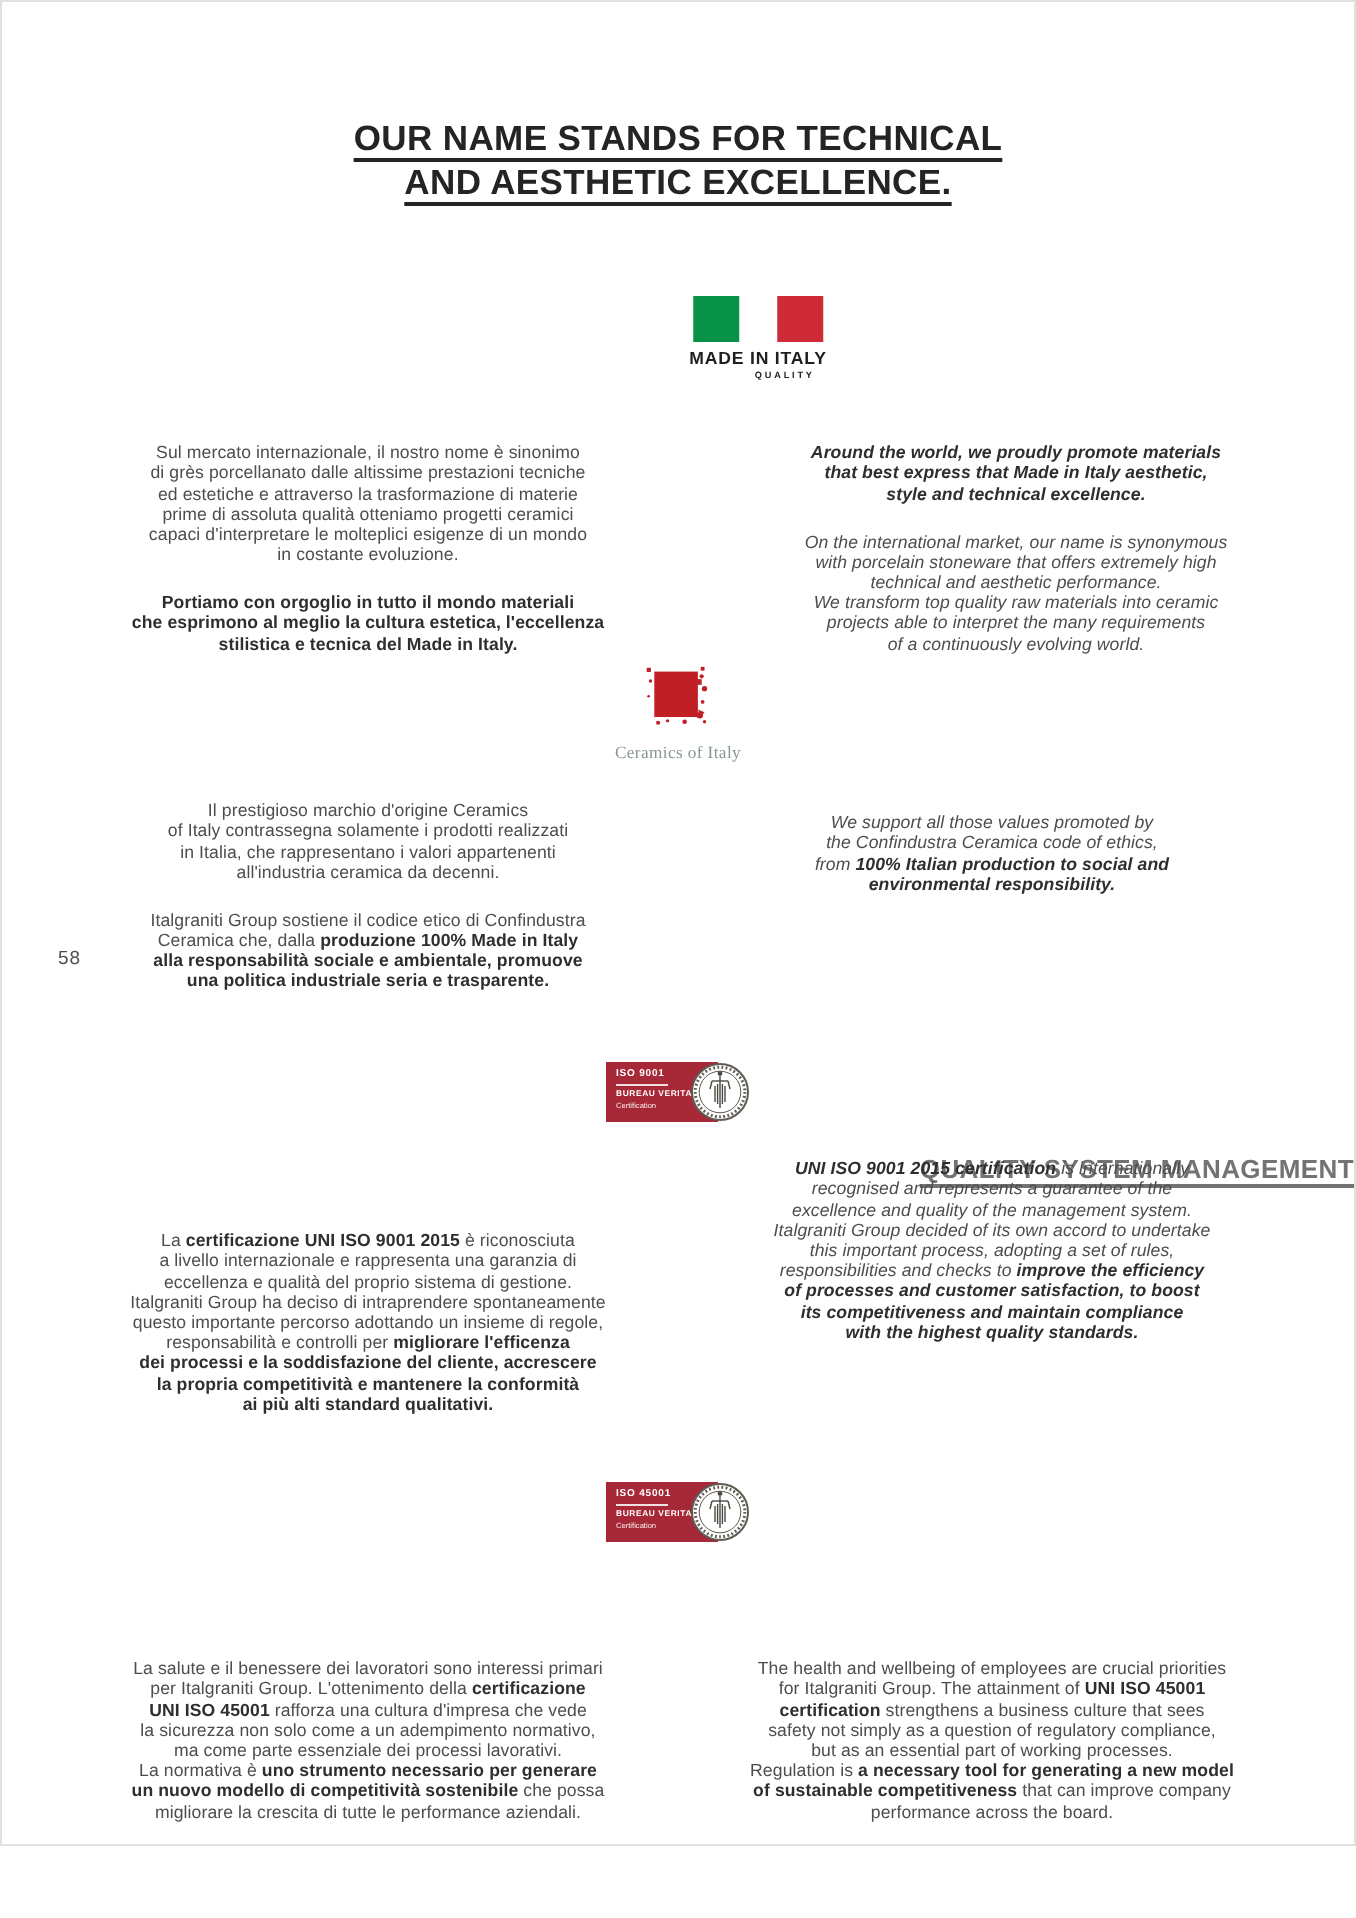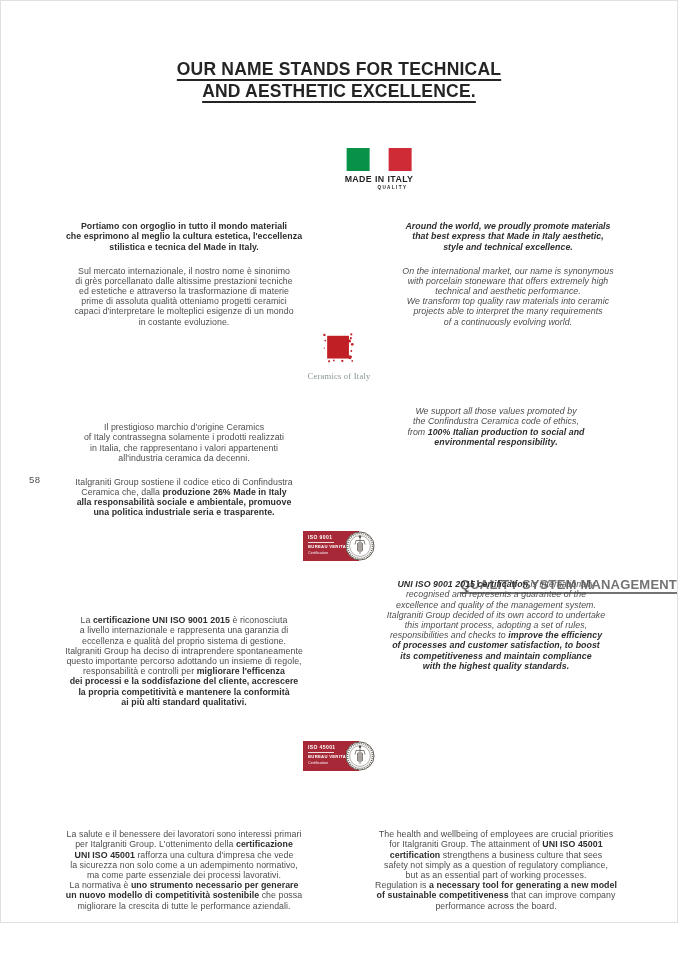--- a/index.html
+++ b/index.html
@@ -30,21 +30,21 @@
   .col {
     position:absolute; width:302px; text-align:center; white-space:pre-line;
     font-size:8.8px; line-height:10.2px; color:#4d4d4d; letter-spacing:.05px;
   }
   .col p { margin:0; }
   .col p + p { margin-top:3.5px; }
   .col b { color:#2e2e2e; }
   .col-en { font-style:italic; }
   .col-upright { font-style:normal; }
   .s1-it { top:210px; left:32px; }  .s1-en { top:210px; left:356px; }
-  .s2-it { top:411px; left:32px; }  .s2-en { top:395px; left:344px; }
+  .s2-it { top:389px; left:32px; }  .s2-en { top:395px; left:344px; }
   .s3-it { top:604px; left:32px; }  .s3-en { top:568px; left:344px; }
   .s4-it { top:818px; left:32px; }  .s4-en { top:818px; left:344px; }
   .pagenum { position:absolute; left:28px; top:473px; font-size:9.5px; color:#4d4d4d; letter-spacing:.5px; }
   
   .badge { position:absolute; left:50%; transform:translateX(-50%); width:72px; height:30px; }
   .badge-9001 { top:530px; } .badge-45001 { top:740px; }
   .badge-rect { position:absolute; left:0; top:0; width:56px; height:30px; background:var(--badge-red,#A72837); padding:4px 0 0 5px; box-sizing:border-box; }
   .b-iso  { font-size:5px;  font-weight:bold; color:#fff; letter-spacing:.4px; line-height:5px; }
   .b-line { width:26px; height:1px; background:rgba(255,255,255,.85); margin:2px 0; }
   .b-org  { font-size:4.2px; font-weight:bold; color:#fff; letter-spacing:.3px; line-height:4.6px; }
@@ -69,29 +69,29 @@
   <div class="mii">
     <div class="mii-flags">
       <div class="sq sq-green"></div>
       <div class="sq sq-red"></div>
     </div>
     <div class="mii-label">MADE IN ITALY</div>
     <div class="mii-sub">QUALITY</div>
   </div>
 
   <div class="col col-it s1-it">
-    <p><b>Portiamo con orgoglio in tutto il mondo materiali
-che esprimono al meglio la cultura estetica, l'eccellenza
-stilistica e tecnica del Made in Italy.</b></p>
     <p>Sul mercato internazionale, il nostro nome è sinonimo
 di grès porcellanato dalle altissime prestazioni tecniche
 ed estetiche e attraverso la trasformazione di materie
 prime di assoluta qualità otteniamo progetti ceramici
 capaci d'interpretare le molteplici esigenze di un mondo
 in costante evoluzione.</p>
+    <p><b>Portiamo con orgoglio in tutto il mondo materiali
+che esprimono al meglio la cultura estetica, l'eccellenza
+stilistica e tecnica del Made in Italy.</b></p>
   </div>
   <div class="col col-en s1-en">
     <p><b>Around the world, we proudly promote materials
 that best express that Made in Italy aesthetic,
 style and technical excellence.</b></p>
     <p>On the international market, our name is synonymous
 with porcelain stoneware that offers extremely high
 technical and aesthetic performance.
 We transform top quality raw materials into ceramic
 projects able to interpret the many requirements
@@ -118,21 +118,21 @@
     </svg>
     <div class="coi-label">Ceramics of Italy</div>
   </div>
 
   <div class="col col-it s2-it">
     <p>Il prestigioso marchio d'origine Ceramics
 of Italy contrassegna solamente i prodotti realizzati
 in Italia, che rappresentano i valori appartenenti
 all'industria ceramica da decenni.</p>
     <p><span>Italgraniti Group sostiene il codice etico di Confindustra
-Ceramica che, dalla </span><b>produzione 26% Made in Italy
+Ceramica che, dalla </span><b>produzione 100% Made in Italy
 alla responsabilità sociale e ambientale, promuove
 una politica industriale seria e trasparente.</b></p>
   </div>
   <div class="col col-en s2-en">
     <p><span>We support all those values promoted by
 the Confindustra Ceramica code of ethics,
 from </span><b>100% Italian production to social and
 environmental responsibility.</b></p>
   </div>
 

